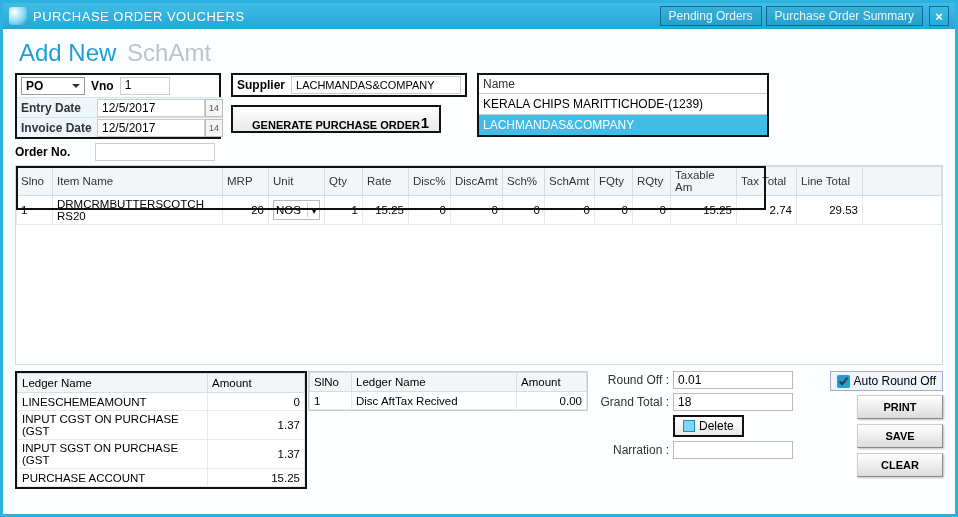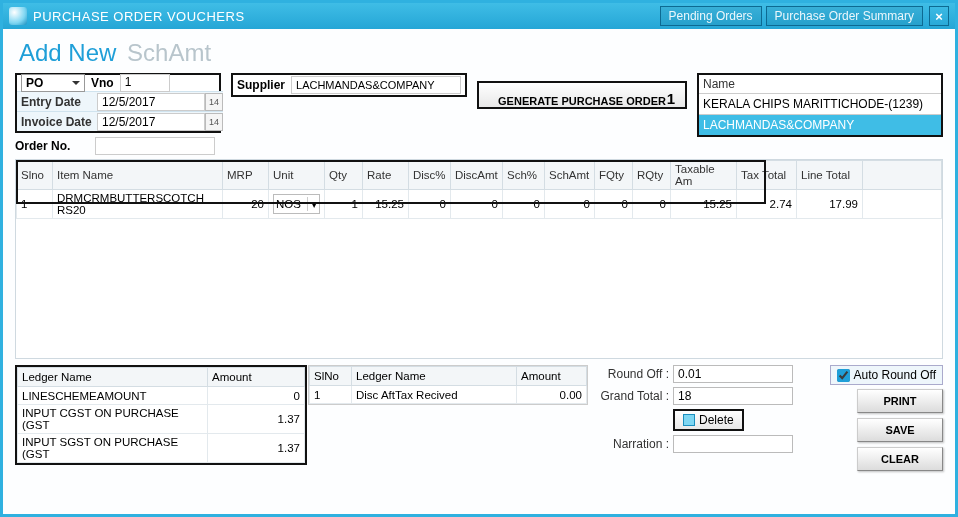--- a/index.html
+++ b/index.html
@@ -81,21 +81,21 @@
     border: 2px solid #111;
     background: #fff;
   }
   .leftgroup {
     display: flex;
     flex-direction: column;
   }
   .po-vno {
     display: flex;
     align-items: center;
-    height: 16px;
+    height: 22px;
     padding: 0 4px;
   }
   .select {
     border: 1px solid #999;
     background: #fff;
     height: 18px;
     width: 64px;
     display: flex; align-items: center;
     padding: 0 4px;
     font-weight: bold;
@@ -385,21 +385,21 @@
               <div class="cal">14</div>
             </div>
           </div>
         </div>
         <div class="order-no-row">
           <span class="olabel">Order No.</span>
           <div class="oinput"></div>
         </div>
       </div>
 
-      <div style="display:flex;">
+      <div style="display:flex;flex-direction:column;">
         <div class="supplier-box">
           <span class="lbl2">Supplier</span>
           <div class="sval">LACHMANDAS&amp;COMPANY</div>
         </div>
         <div class="gen-btn">
           <span>GENERATE PURCHASE ORDER</span>
           <span class="num">1</span>
         </div>
       </div>
 
@@ -465,21 +465,21 @@
             <td>1</td>
             <td>15.25</td>
             <td>0</td>
             <td>0</td>
             <td>0</td>
             <td>0</td>
             <td>0</td>
             <td>0</td>
             <td>15.25</td>
             <td>2.74</td>
-            <td>17.99</td>
+            <td>29.53</td>
             <td></td>
           </tr>
         </tbody>
       </table>
     </div>
 
     <div class="bottom">
       <div class="ledger-tbl">
         <table class="ltbl">
           <colgroup>
@@ -498,20 +498,24 @@
                 <td class="r">0</td>
               </tr>
             <tr>
                 <td>INPUT CGST ON PURCHASE (GST</td>
                 <td class="r">1.37</td>
               </tr>
             <tr>
                 <td>INPUT SGST ON PURCHASE (GST</td>
                 <td class="r">1.37</td>
               </tr>
+            <tr>
+                <td>PURCHASE ACCOUNT</td>
+                <td class="r">15.25</td>
+              </tr>
           </tbody>
         </table>
       </div>
 
       <div class="mid-tbl">
         <table class="ltbl">
           <colgroup>
               <col style="width:42px">
               <col>
               <col style="width:70px">

